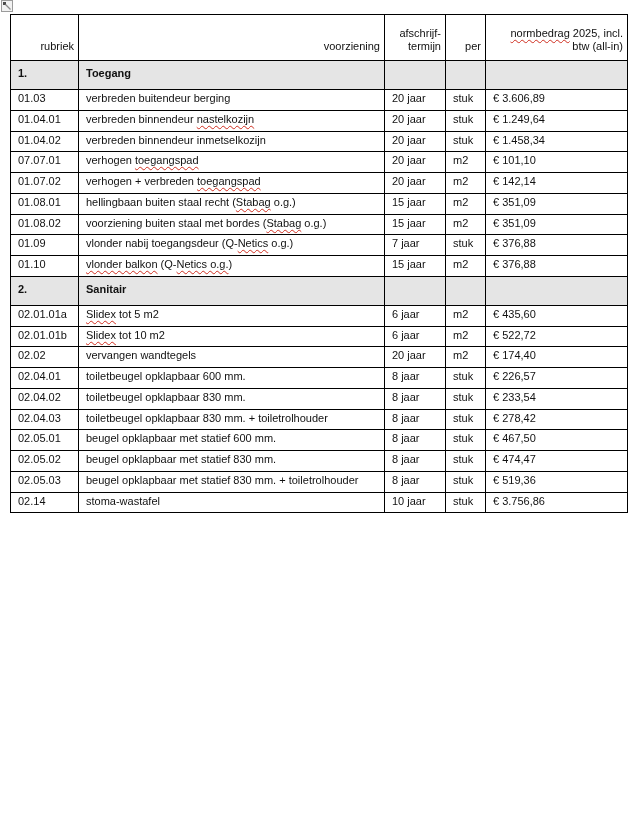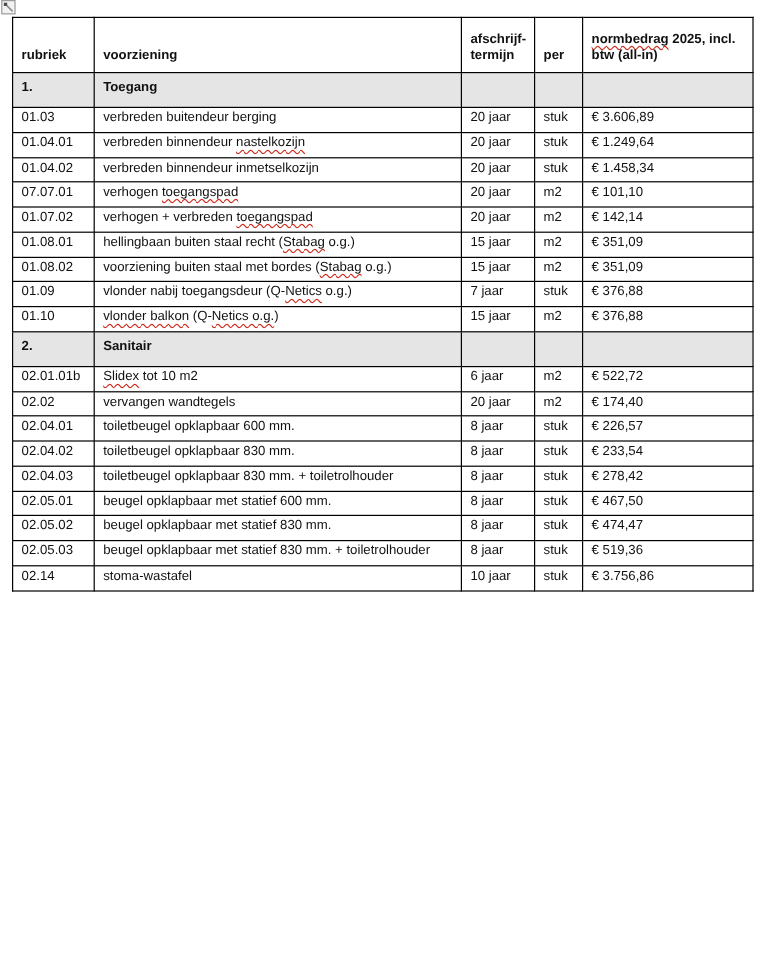--- a/index.html
+++ b/index.html
@@ -23,21 +23,21 @@
   table.norm col.c2{width:306px;}
   table.norm col.c3{width:61px;}
   table.norm col.c4{width:40px;}
   table.norm col.c5{width:142px;}
   table.norm th, table.norm td{
     border:1px solid #000;box-sizing:border-box;
     padding:2px 4px 4px 7px;overflow:hidden;
   }
   table.norm thead tr{height:46px;}
   table.norm th{
-    font-weight:bold;text-align:left;vertical-align:bottom;
+    font-weight:normal;text-align:right;vertical-align:bottom;
     padding-bottom:6px;
   }
   table.norm tbody tr{height:16px;}
   table.norm tbody tr.section{height:29px;}
   table.norm tbody tr.section td{background:var(--section-bg,#e5e5e5);font-weight:bold;}
   td.c-rubriek, td.c-termijn, td.c-per{white-space:nowrap;}
   td.c-rubriek{padding-right:1px;}
   td.c-bedrag{text-align:left;padding-right:8px;white-space:nowrap;}
   th.h-bedrag{padding-right:6px;}
   .sp{
@@ -148,20 +148,27 @@
         <td class="c-bedrag">€ 376,88</td>
       </tr>
       <tr class="section">
         <td class="c-rubriek">2.</td>
         <td class="c-voorziening">Sanitair</td>
         <td class="c-termijn"></td>
         <td class="c-per"></td>
         <td class="c-bedrag"></td>
       </tr>
       <tr>
+        <td class="c-rubriek">02.01.01a</td>
+        <td class="c-voorziening"><span class="sp">Slidex</span><span> tot 5 m2</span></td>
+        <td class="c-termijn">6 jaar</td>
+        <td class="c-per">m2</td>
+        <td class="c-bedrag">€ 435,60</td>
+      </tr>
+      <tr>
         <td class="c-rubriek">02.01.01b</td>
         <td class="c-voorziening"><span class="sp">Slidex</span><span> tot 10 m2</span></td>
         <td class="c-termijn">6 jaar</td>
         <td class="c-per">m2</td>
         <td class="c-bedrag">€ 522,72</td>
       </tr>
       <tr>
         <td class="c-rubriek">02.02</td>
         <td class="c-voorziening">vervangen wandtegels</td>
         <td class="c-termijn">20 jaar</td>

